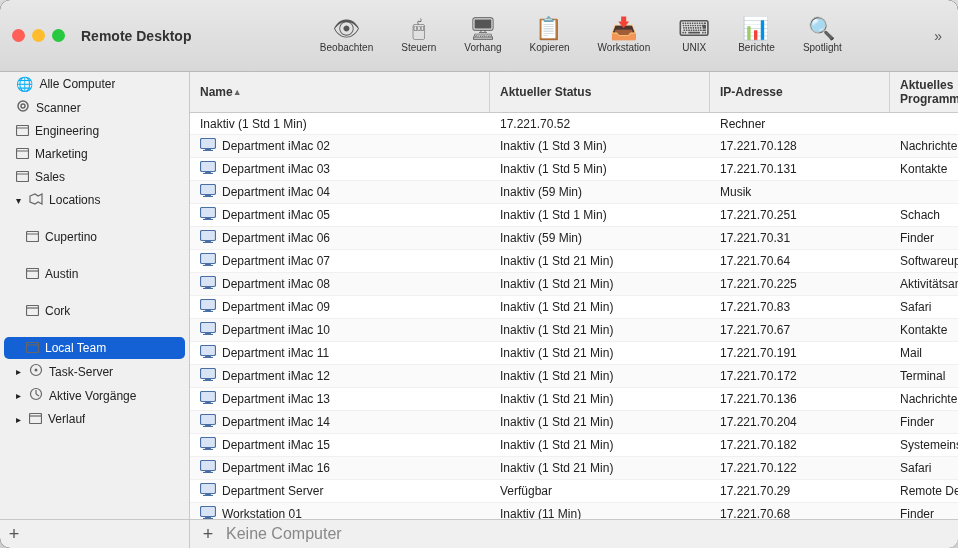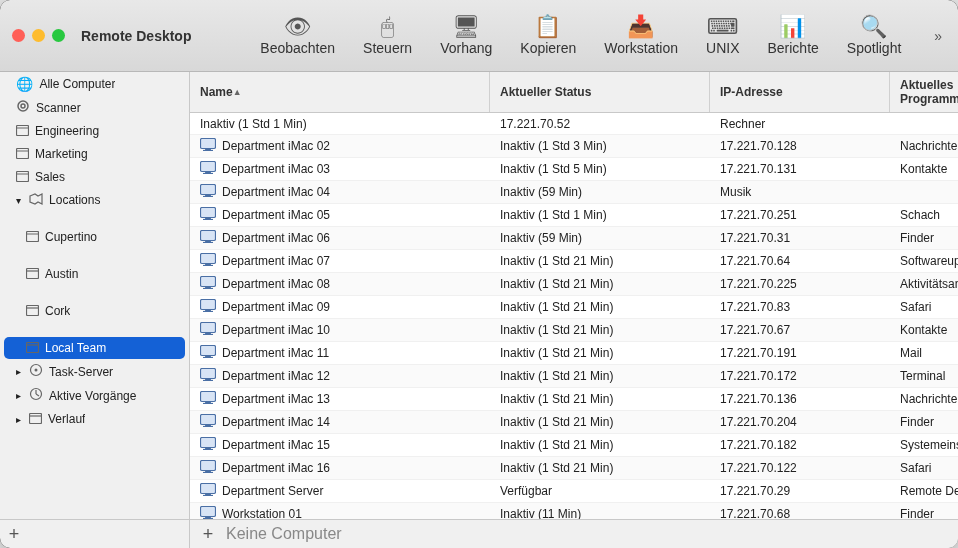--- a/index.html
+++ b/index.html
@@ -78,21 +78,21 @@
       min-width: 60px;
     }
 
     .toolbar-icon {
       font-size: 22px;
       color: #555;
       line-height: 1;
     }
 
     .toolbar-label {
-      font-size: 14px;
+      font-size: 10px;
       color: #333;
       text-align: left;
     }
 
     
     .main {
       display: flex;
       flex: 1;
       overflow: hidden;
     }

